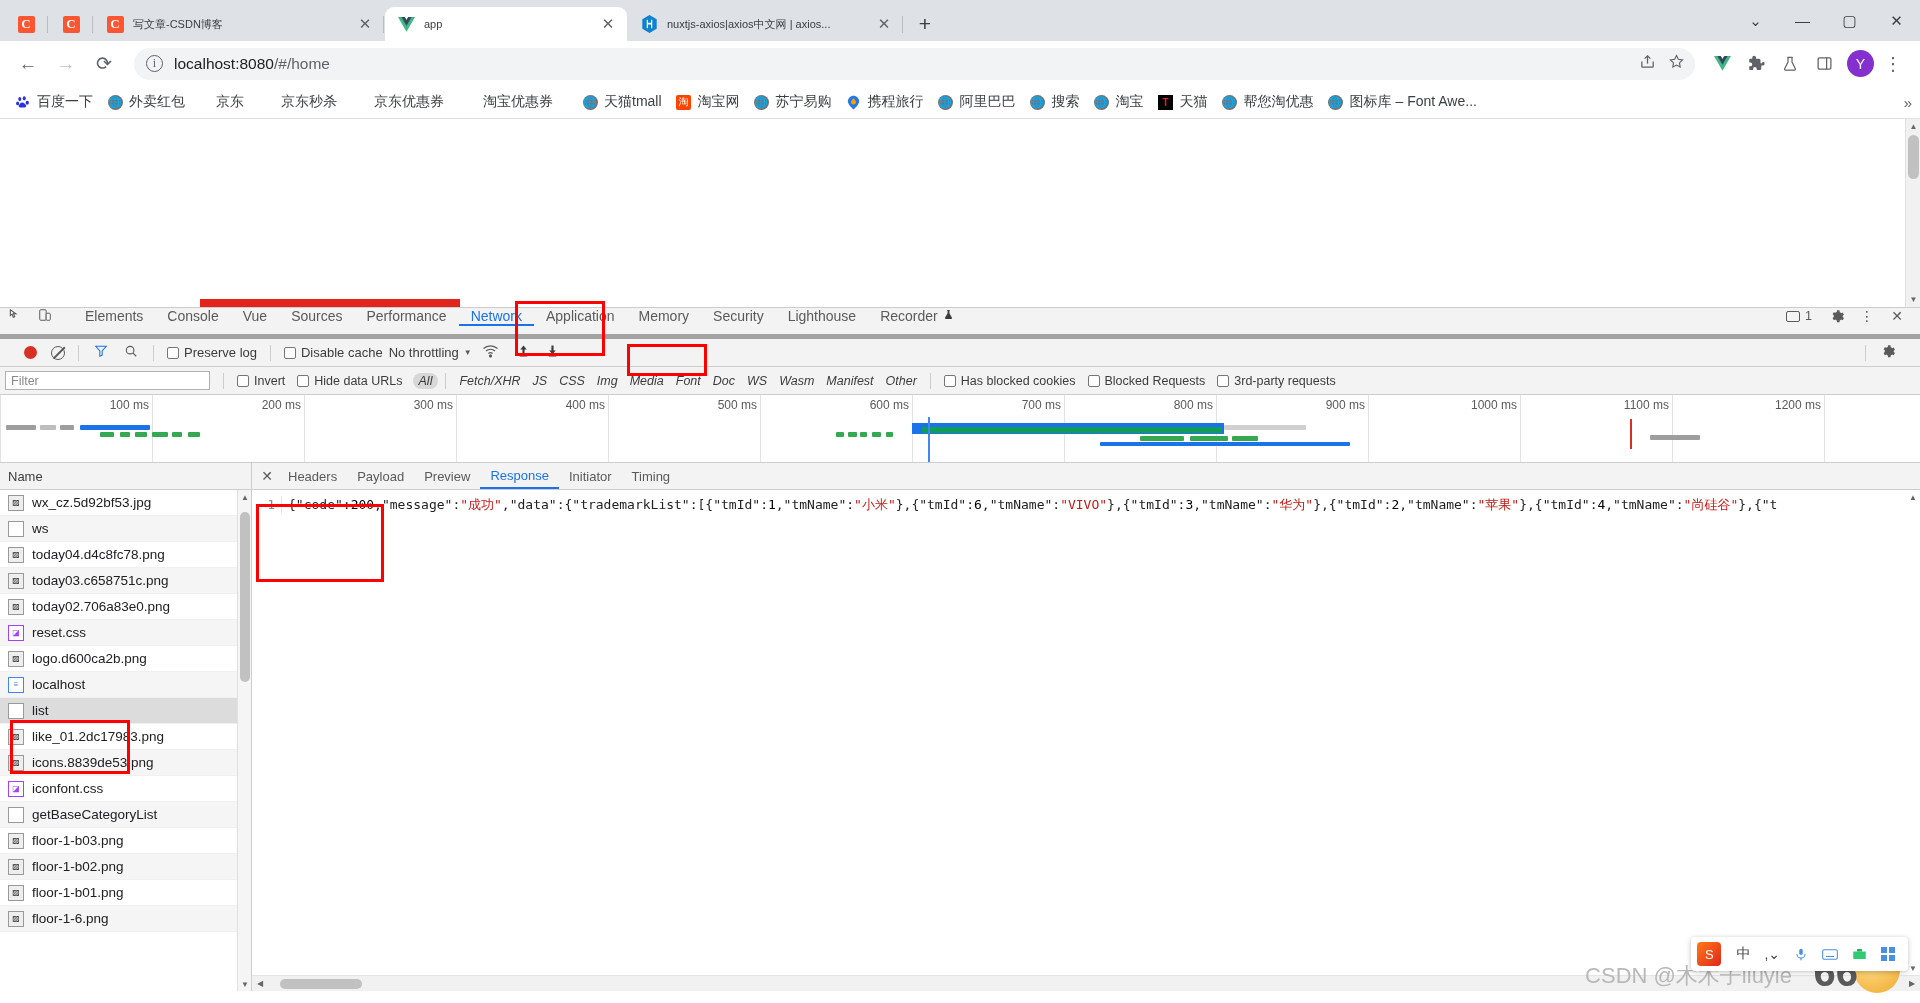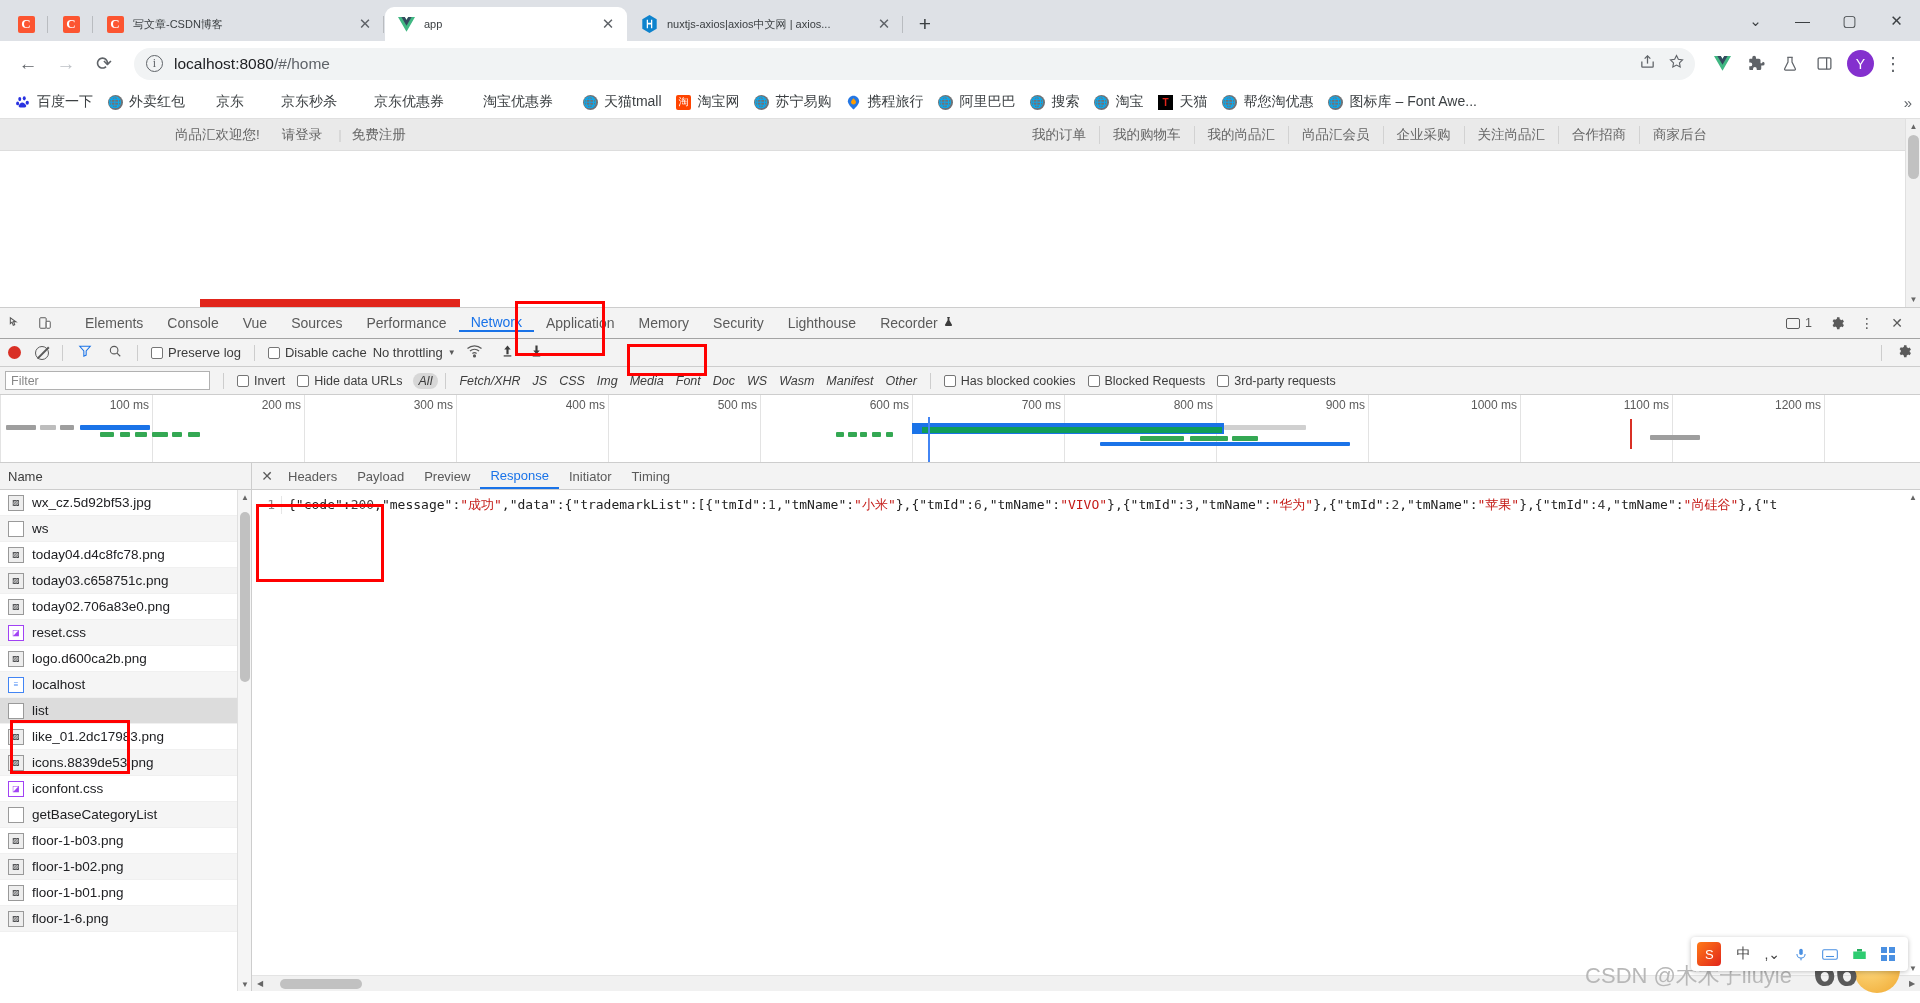--- a/index.html
+++ b/index.html
@@ -235,23 +235,23 @@
     background: #f3f3f3;
     border-top: 1px solid #cdcdcd;
     height: 684px;
     display: flex;
     flex-direction: column;
     position: relative;
   }
   .dt-tabbar {
     height: 31px;
     display: flex;
-    align-items: center;
+    align-items: flex-start;
     background: #f3f3f3;
-    border-bottom: 1px solid #a3a3a3;
+    border-bottom: 5px solid #a3a3a3;
     font-size: 14px;
     color: #5a5a5a;
     position: relative;
   }
   .dt-iconbtn {
     width: 30px;
     display: flex; align-items: center; justify-content: center;
     color: #5a5a5a;
   }
   .dt-divider { width: 1px; background: #cdcdcd; margin: 6px 6px; }
@@ -273,21 +273,21 @@
   }
   .dt-badge .bubble {
     width: 14px; height: 11px;
     border: 1.4px solid #5a5a5a;
     border-radius: 2px; margin-right: 5px;
   }
 
   .dt-toolbar {
     height: 28px;
     display: flex; align-items: center;
-    padding: 0 0;
+    padding: 0 16px;
     border-bottom: 1px solid #cdcdcd;
     font-size: 13px; color: #3c3c3c;
     background: #f3f3f3;
   }
   .rec-dot { width: 13px; height: 13px; border-radius: 50%; background: #d93025; margin: 0 8px; }
   .clear-ico { width: 14px; height: 14px; border: 1.5px solid #5a5a5a; border-radius: 50%; position: relative; margin: 0 6px; }
   .clear-ico::after { content:""; position:absolute; left:-1px; top:5px; width:16px; height:1.5px; background:#5a5a5a; transform: rotate(-45deg); }
   .funnel { color: #1a73e8; margin: 0 8px; font-size: 14px; }
   .vsep { width: 1px; height: 16px; background: #cdcdcd; margin: 0 7px; }
   .cb { display: inline-flex; align-items: center; margin: 0 6px; white-space: nowrap; }
@@ -416,21 +416,21 @@
   }
   .gutter {
     width: 30px; flex: 0 0 30px;
     text-align: right;
     color: #888;
     padding-right: 6px;
     border-right: 1px solid #e6e6e6;
     margin-right: 6px;
   }
   .tok-str { color: #c41a16; }
-  .tok-num { color: #404040; }
+  .tok-num { color: #000000; }
   .tok-pun { color: #222; }
 
   .resp-scroll-v {
     position: absolute; right: 0; top: 0; bottom: 16px;
     width: 14px; background: #fff;
   }
   .resp-scroll-h {
     position: absolute; left: 0; right: 0; bottom: 0;
     height: 16px; background: #f1f1f1; border-top: 1px solid #e4e4e4;
   }
@@ -697,38 +697,20 @@
     <div class="bm">
       <span class="bmicon">
           <span class="globe">🌐</span>
         </span>
       <span>图标库 – Font Awe...</span>
     </div>
     <div class="bm-overflow">»</div>
   </div>
 
   <div class="page-viewport">
-    <div class="page-topbar">
-      <div class="left">
-        <span>尚品汇欢迎您!</span>
-        <span style="margin-left:12px">请登录</span>
-        <span class="sep">|</span>
-        <span>免费注册</span>
-      </div>
-      <div class="right">
-        <a>我的订单</a>
-        <a>我的购物车</a>
-        <a>我的尚品汇</a>
-        <a>尚品汇会员</a>
-        <a>企业采购</a>
-        <a>关注尚品汇</a>
-        <a>合作招商</a>
-        <a>商家后台</a>
-      </div>
-    </div>
 
 
     <div class="red-underbar"></div>
 
     <div class="page-scrollbar">
       <div class="psb-arrow" style="top:0">▲</div>
       <div class="thumb"></div>
       <div class="psb-arrow" style="bottom:0">▼</div>
     </div>
   </div>

